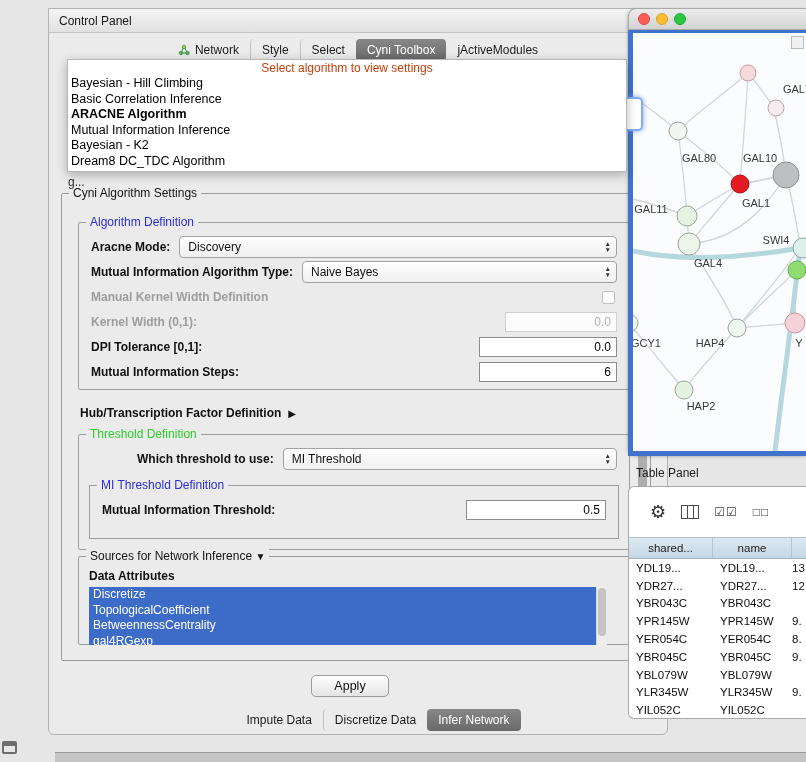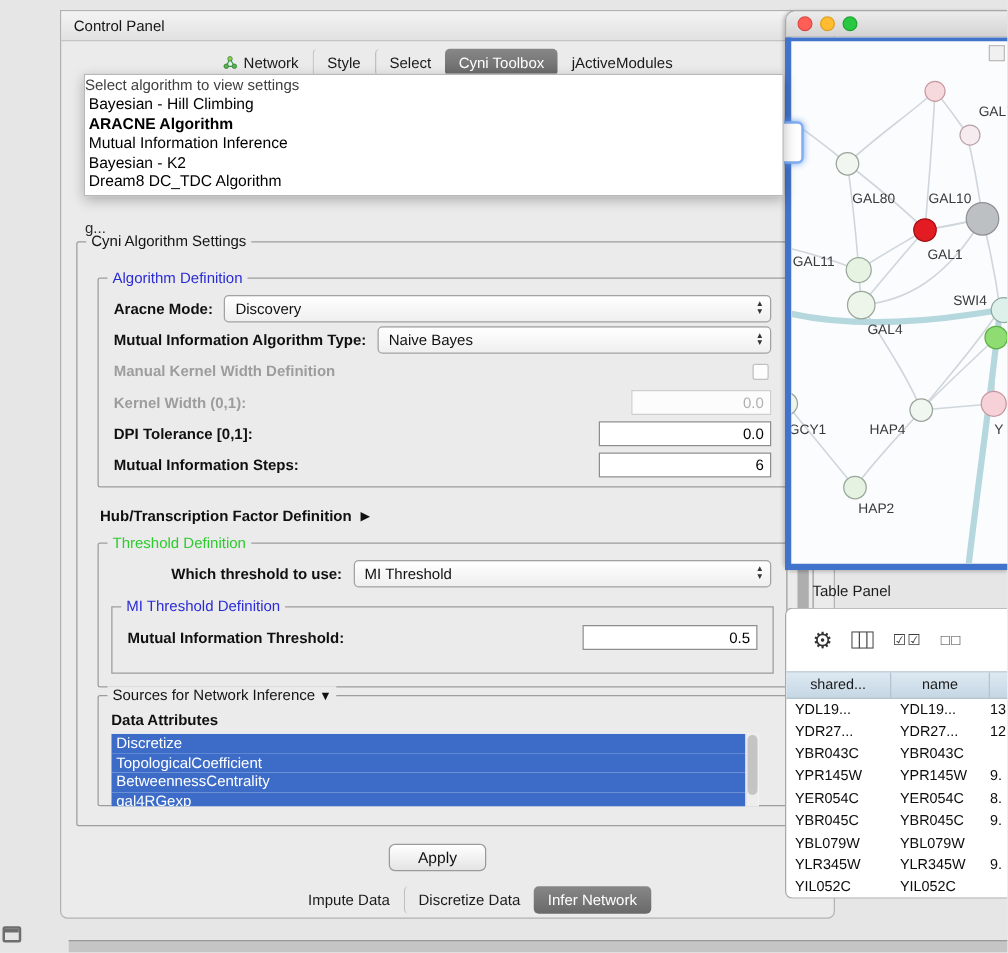--- a/index.html
+++ b/index.html
@@ -27,21 +27,21 @@
   .net-ico { width:12px; height:12px; }
 
   
   .ghost-combo { position:absolute; left:22px; top:88px; width:572px; height:34px; background:#fff;
         border:2px solid #82aef1; border-radius:5px; box-shadow:0 0 5px rgba(96,156,245,.85); z-index:4; }
   .ghost-text { position:absolute; left:19px; top:166px; font-size:12px; color:#2c2c2c; z-index:3; }
 
   
   .dropdown { position:absolute; left:18px; top:50px; width:560px; background:#fff;
         border:1px solid #b7b7b7; box-shadow:0 3px 10px rgba(0,0,0,.28); z-index:10; padding-bottom:2px; }
-  .dd-ph { height:16px; line-height:16px; text-align:left; color:#404040; font-size:12px; }
+  .dd-ph { height:16px; line-height:16px; text-align:center; color:#c2410c; font-size:12px; }
   .dd-opt { height:15.5px; line-height:15.5px; padding-left:3px; font-size:12.5px; color:#000; white-space:nowrap; }
   .dd-opt.sel { font-weight:bold; }
 
   
   .grp { position:absolute; border:1px solid #9d9d9d; border-radius:2px; }
   .gtitle { position:absolute; top:-8px; left:7px; background:#ebebeb; padding:0 4px;
         font-size:12px; color:#141414; white-space:nowrap; }
   .gtitle.blue { color:#2b2bd5; }
   .gtitle.green { color:#2ecb2e; }
 
@@ -94,21 +94,21 @@
   .tl { width:12px; height:12px; border-radius:50%; }
   .tl.red { background:#ff5f57; border:1px solid #df4740; }
   .tl.yellow { background:#febc2e; border:1px solid #dfa023; }
   .tl.green { background:#28c840; border:1px solid #1fa533; }
   .nw-content { position:relative; height:426px; background:#fbfcfd; border-left:5px solid #4273cc;
         border-bottom:5px solid #4273cc; border-top:3px solid #4273cc; overflow:hidden; }
   .nw-corner { position:absolute; top:3px; right:2px; width:13px; height:13px; background:#f0f0f0; border:1px solid #bdbdbd; }
   .nlabel { font-family:"Liberation Sans", sans-serif; font-size:11px; fill:#3a3a3a; }
 
   
-  .tp-label { position:absolute; left:650px; top:466px; font-size:12px; color:#1c1c1c; }
+  .tp-label { position:absolute; left:636px; top:466px; font-size:12px; color:#1c1c1c; }
   .tablewin { position:absolute; left:628px; top:486px; width:178px; height:233px; background:#fff;
         border:1px solid #a9a9a9; border-right:none; border-radius:6px 0 0 6px; overflow:hidden; }
   .tp-toolbar { height:50px; display:flex; align-items:center; padding-left:21px; gap:15px; }
   .tpi { font-size:12px; color:#3f3f3f; letter-spacing:1px; }
   .tpi.gear { font-size:18px; color:#333; letter-spacing:0; }
   .tp-header { display:flex; height:22px; background:linear-gradient(#dde9f2,#c5d7e4);
         border-top:1px solid #b2c4d1; border-bottom:1px solid #9db2c0; font-size:11.5px; color:#1b1b1b; }
   .th { display:flex; align-items:center; justify-content:center; border-right:1px solid #b2c4d2; overflow:hidden; }
   .th.c1 { width:84px; } .th.c2 { width:79px; } .th.c3 { flex:1; border-right:none; }
   .tp-row { display:flex; height:17.8px; align-items:center; font-size:11.5px; color:#0d0d0d; }
@@ -158,20 +158,21 @@
     </div>
   </div>
 
   <div class="ghost-combo"></div>
   <div class="ghost-text">g...</div>
 
   <div class="dropdown">
     <div class="dd-ph">Select algorithm to view settings</div>
     <div>
         <div class="dd-opt">Bayesian - Hill Climbing</div>
+        <div class="dd-opt">Basic Correlation Inference</div>
         <div class="dd-opt sel">ARACNE Algorithm</div>
         <div class="dd-opt">Mutual Information Inference</div>
         <div class="dd-opt">Bayesian - K2</div>
         <div class="dd-opt">Dream8 DC_TDC Algorithm</div>
       </div>
   </div>
 
   <div class="grp settings">
     <span class="gtitle">Cyni Algorithm Settings</span>
     <div class="vscroll">

